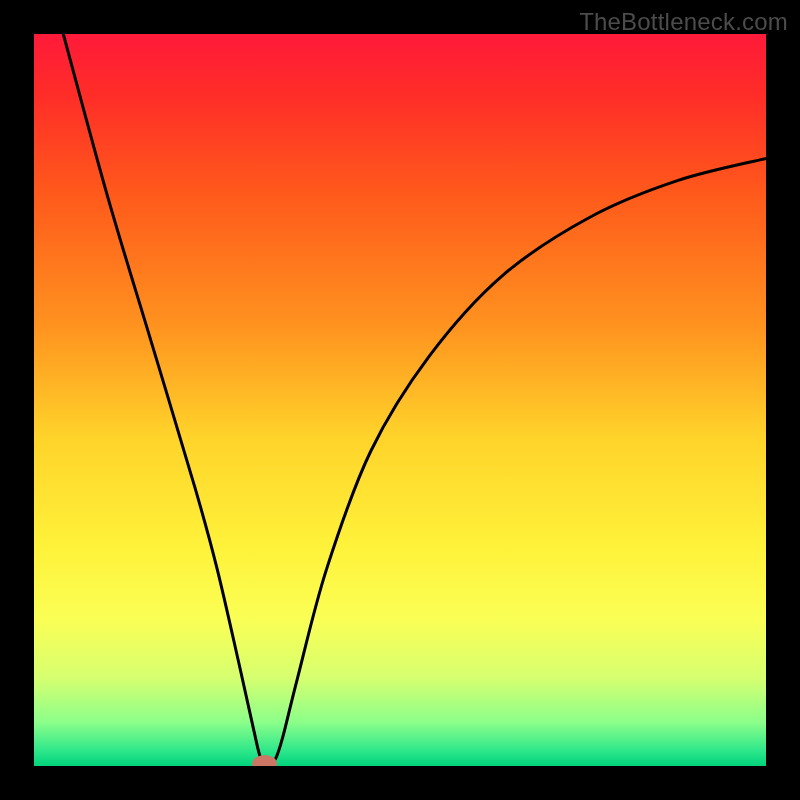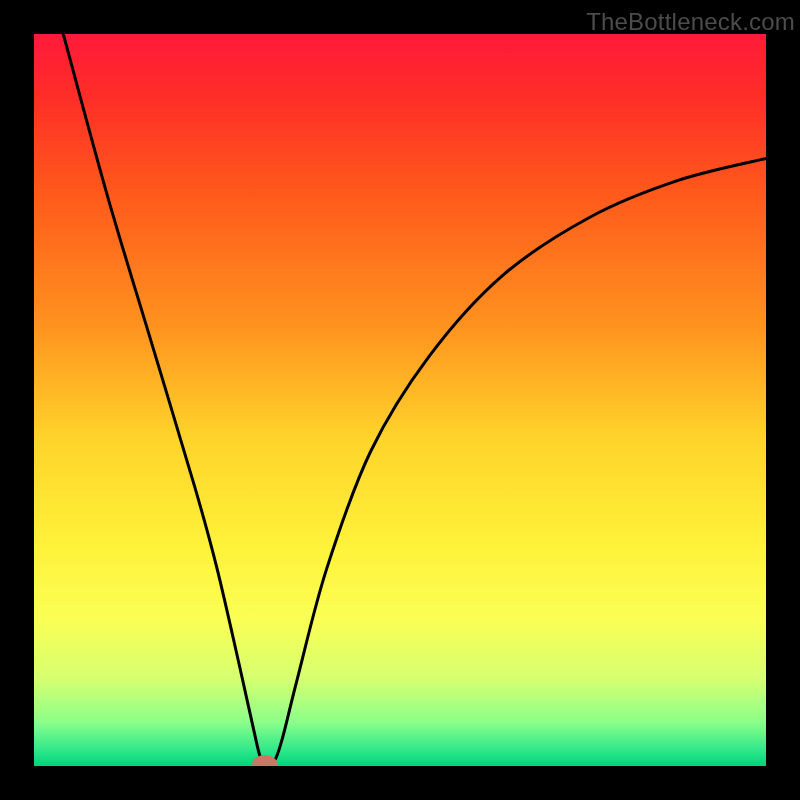--- a/index.html
+++ b/index.html
@@ -21,21 +21,21 @@
     position: absolute;
     top: 34px;
     left: 34px;
     width: 732px;
     height: 732px;
     overflow: hidden;
   }
   .watermark {
     position: absolute;
     top: 8px;
-    right: 5px;
+    right: 12px;
     color: #4c4c4c;
     font-size: 24px;
     font-weight: 500;
     letter-spacing: 0.2px;
   }
   svg {
     display: block;
   }
 </style>
 </head>

